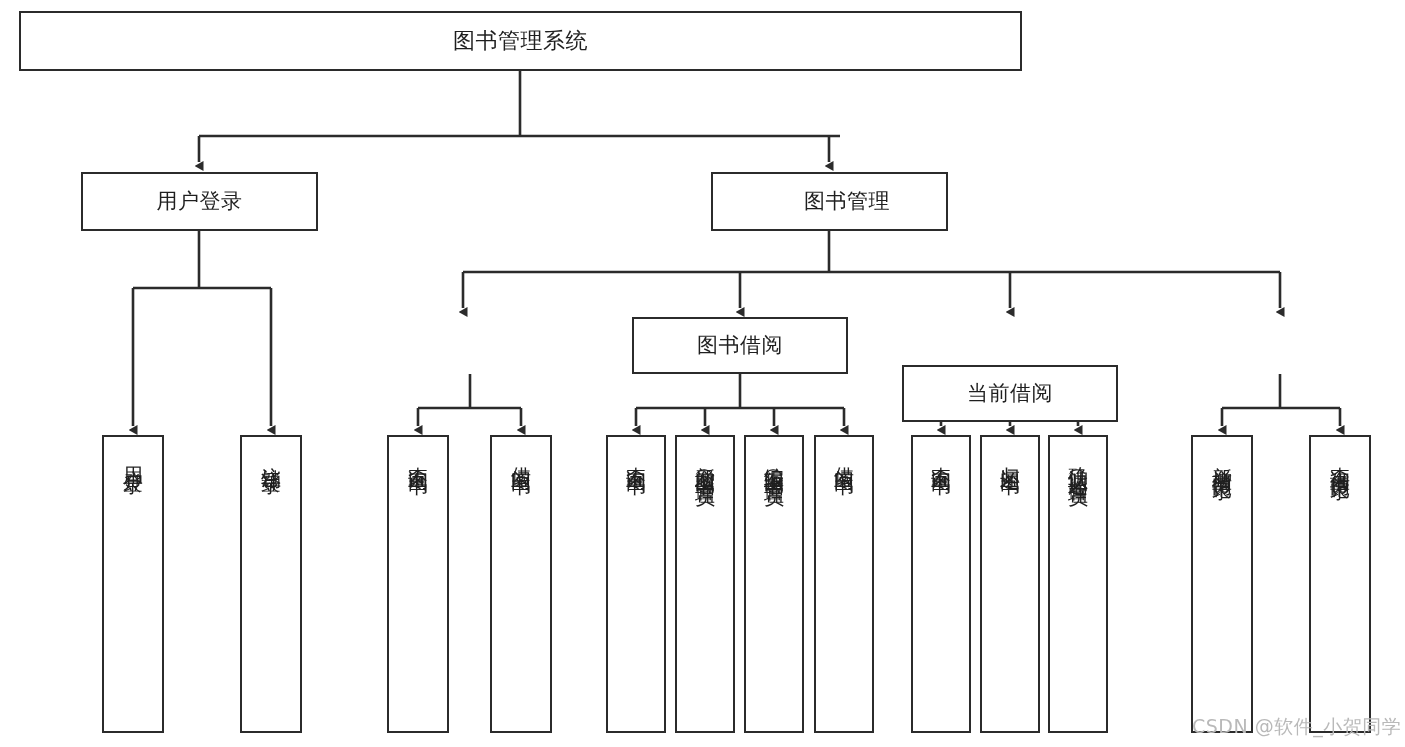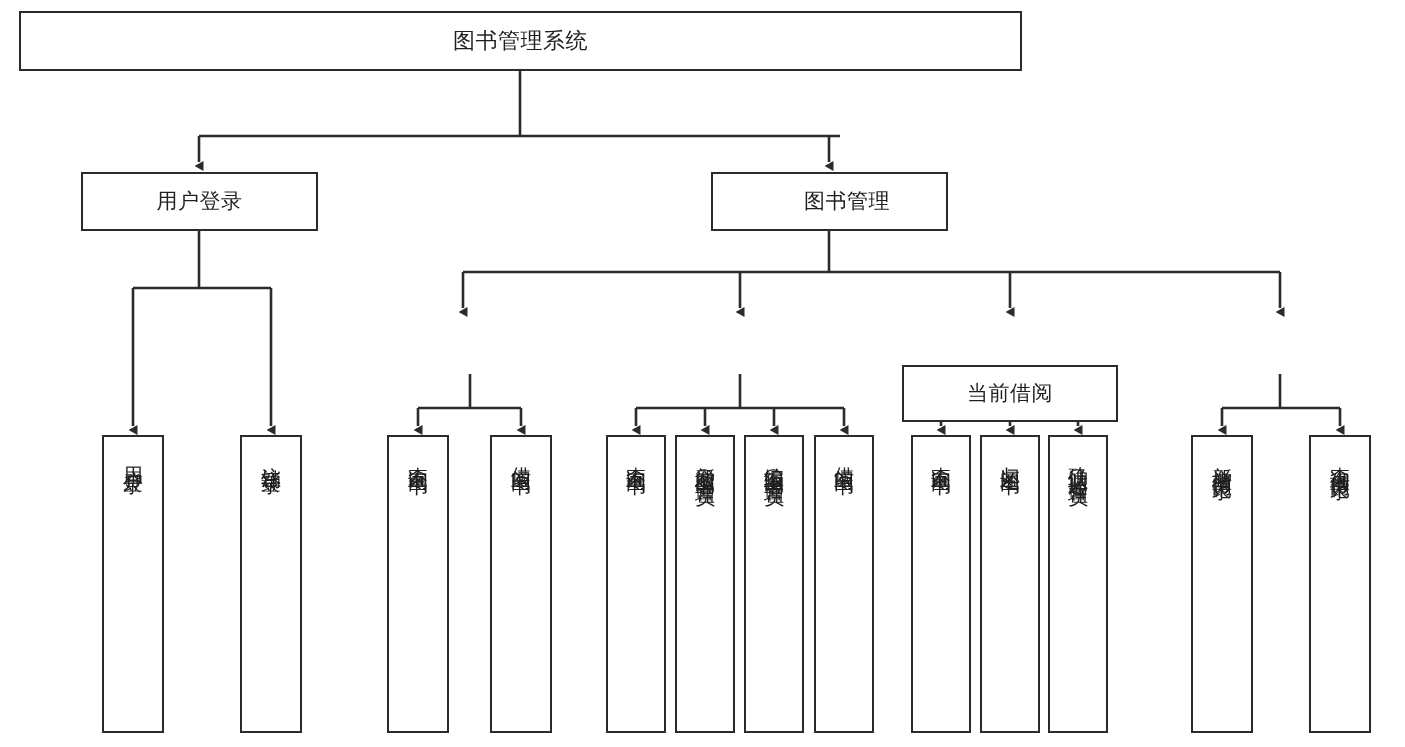--- a/index.html
+++ b/index.html
@@ -130,20 +130,23 @@
 
   <div class="node" style="left:81px; top:172px; width:237px; height:59px;">
     <span class="node-label">用户登录</span>
   </div>
 
   <div class="node" style="left:711px; top:172px; width:237px; height:59px;padding-left:35px;">
     <span class="node-label">图书管理</span>
   </div>
 
 
+  <div class="node" style="left:632px; top:317px; width:216px; height:57px;">
+    <span class="node-label">图书借阅</span>
+  </div>
 
   <div class="node" style="left:902px; top:317px; width:216px; height:57px;margin-top:48px;">
     <span class="node-label">当前借阅</span>
   </div>
 
 
   <div class="node leaf" style="left:102px; top:435px; width:62px; height:298px;">
     <span class="node-label">用户登录</span>
   </div>
 
@@ -188,14 +191,15 @@
   </div>
 
   <div class="node leaf" style="left:1191px; top:435px; width:62px; height:298px;">
     <span class="node-label">新增借阅记录</span>
   </div>
 
   <div class="node leaf" style="left:1309px; top:435px; width:62px; height:298px;">
     <span class="node-label">查询借阅记录</span>
   </div>
 
+  <div class="watermark">CSDN @软件_小贺同学</div>
 
 </div>
 
 </body></html>

